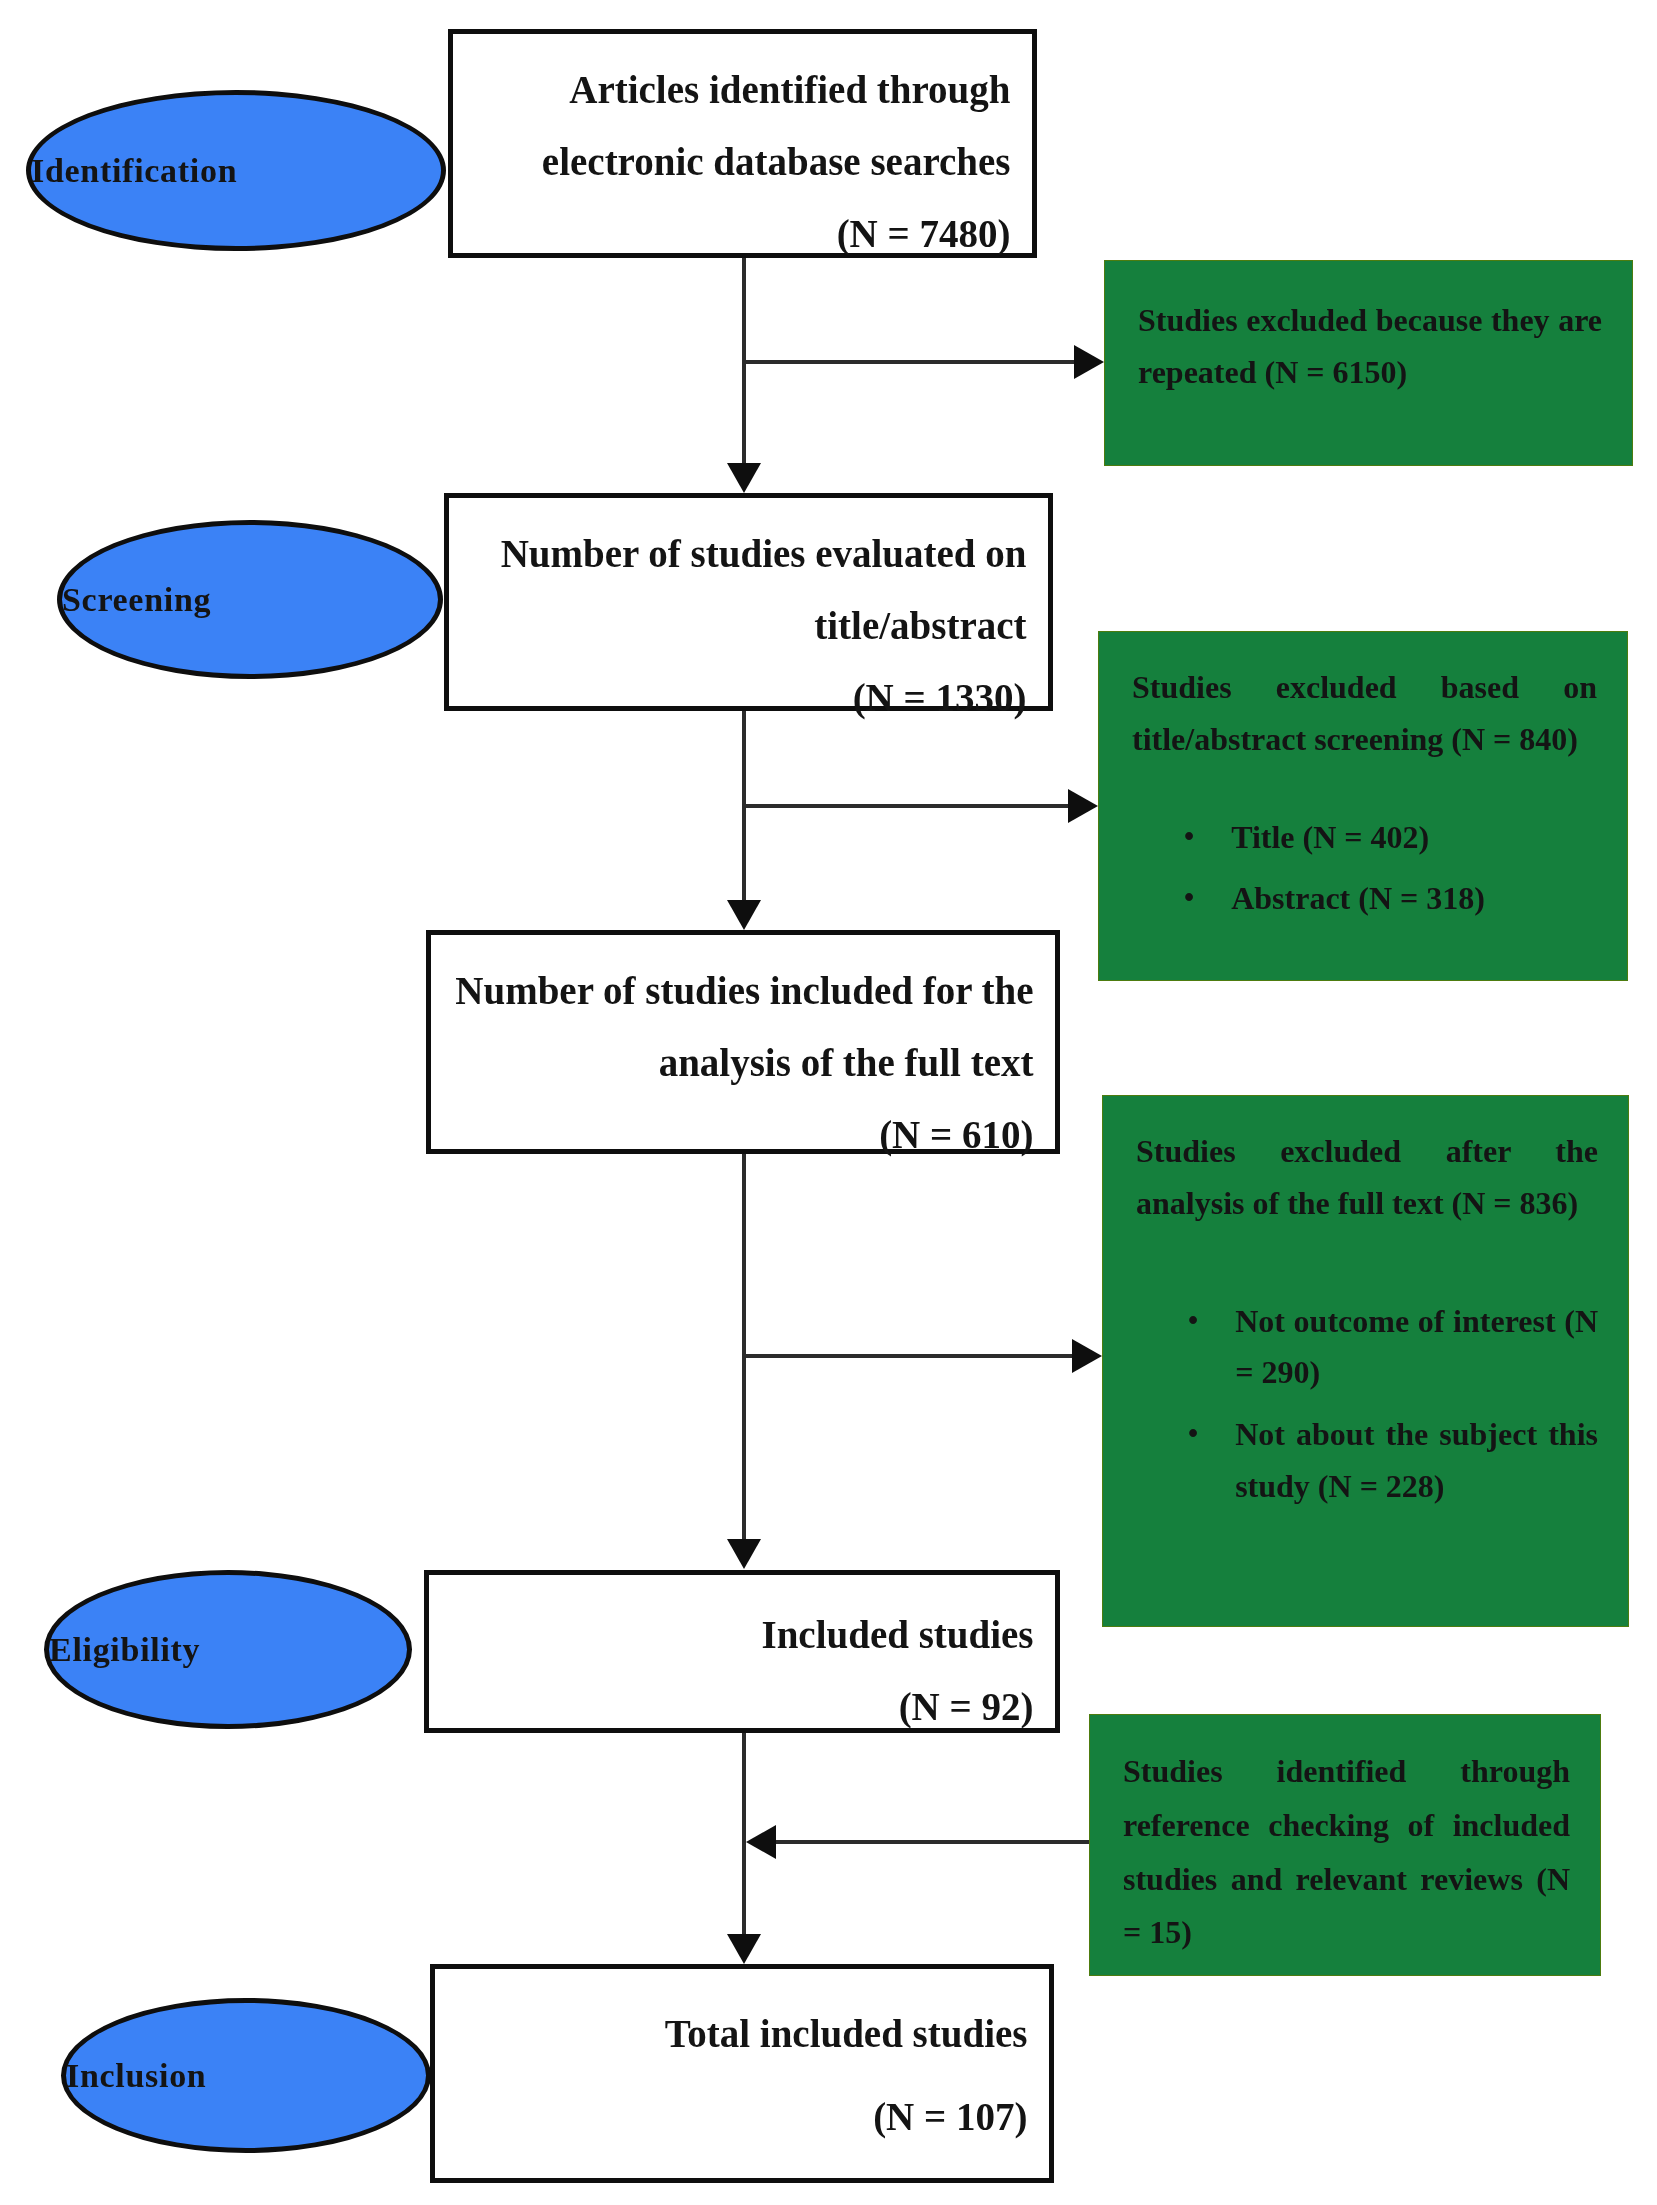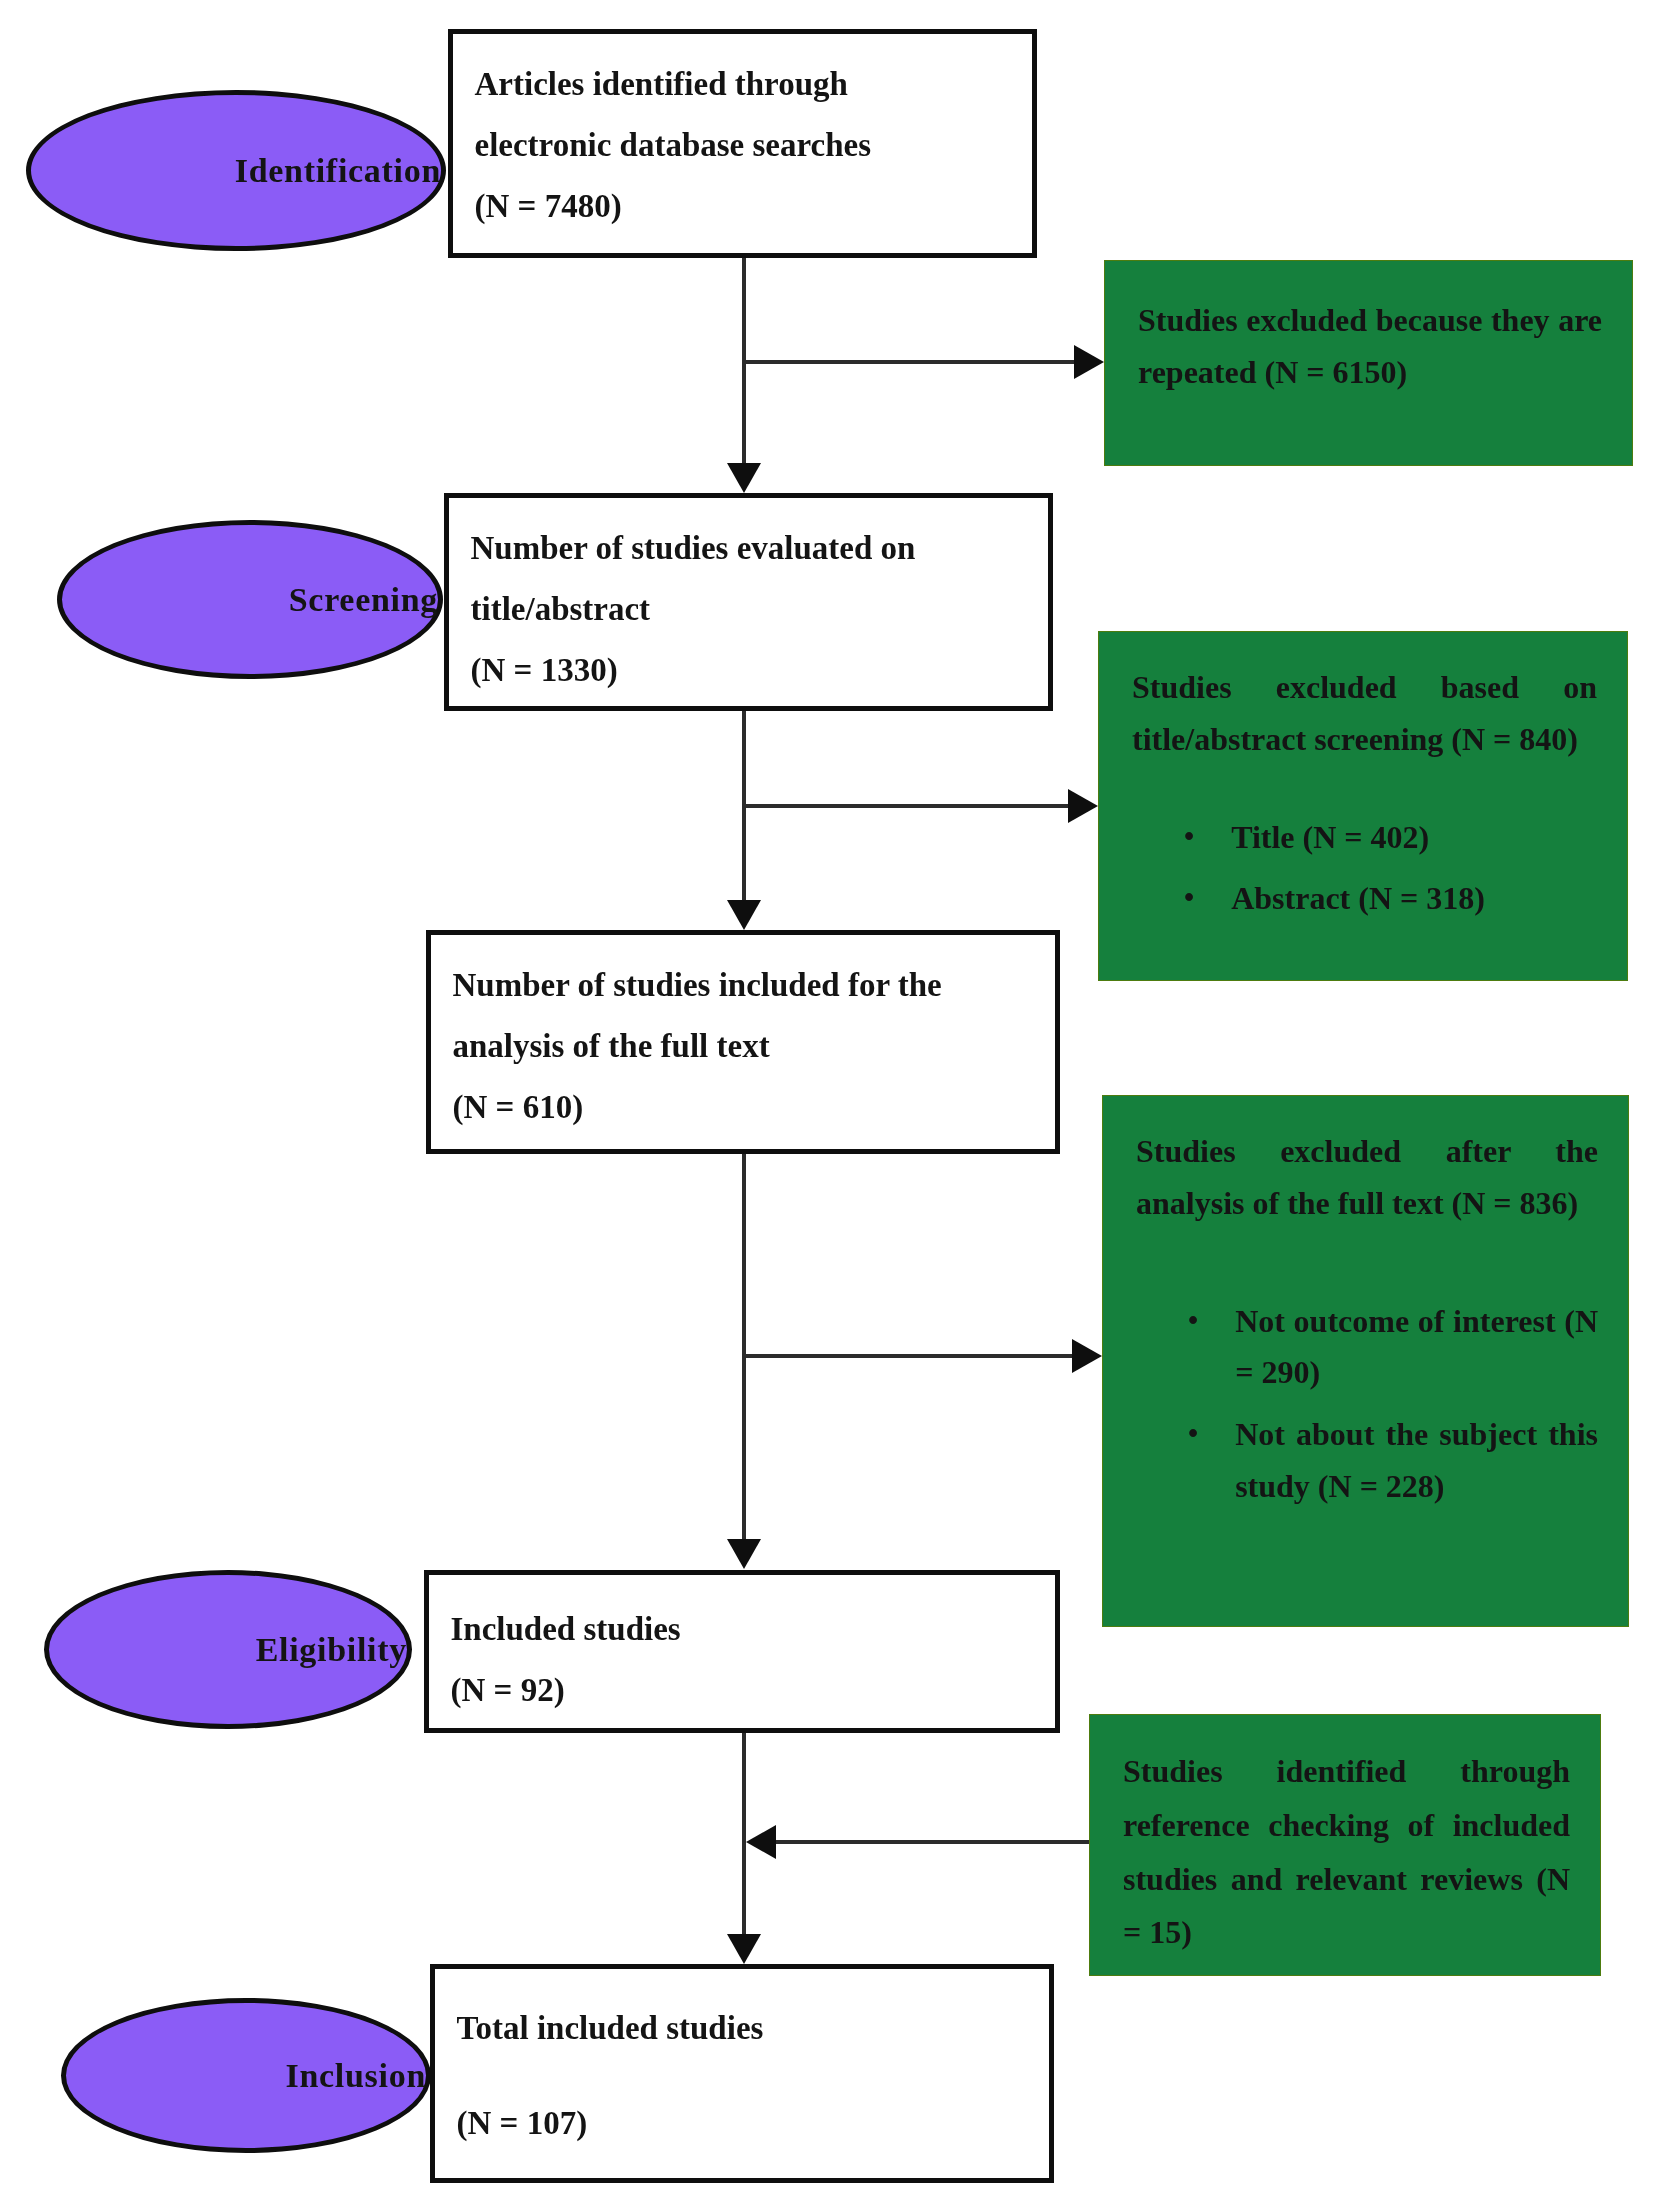--- a/index.html
+++ b/index.html
@@ -13,38 +13,38 @@
     overflow: hidden;
   }
 
   
   .stage {
     position: absolute;
     border: 5px solid #0e0e0e;
     border-radius: 50%;
     display: flex;
     align-items: center;
-    justify-content: flex-end;
+    justify-content: flex-start;
     font-size: 34px;
     font-weight: 600;
-    background: #8b5cf6;
+    background: #3b82f6;
     letter-spacing: 0.7px;
   }
 
   
   .mainbox {
     position: absolute;
     border: 5px solid #0e0e0e;
     background: #ffffff;
     box-sizing: border-box;
     display: flex;
     flex-direction: column;
-    align-items: flex-start;
+    align-items: flex-end;
     text-align: center;
-    font-size: 33px;
+    font-size: 39px;
     font-weight: 600;
     line-height: 1.85;
     padding: 20px 21.5px 24.4px 21.5px;
   }
   .mainbox .nline { margin-top: auto; }
 
   
   .sidebox {
     position: absolute;
     border: 1px solid #4d7c0f;

